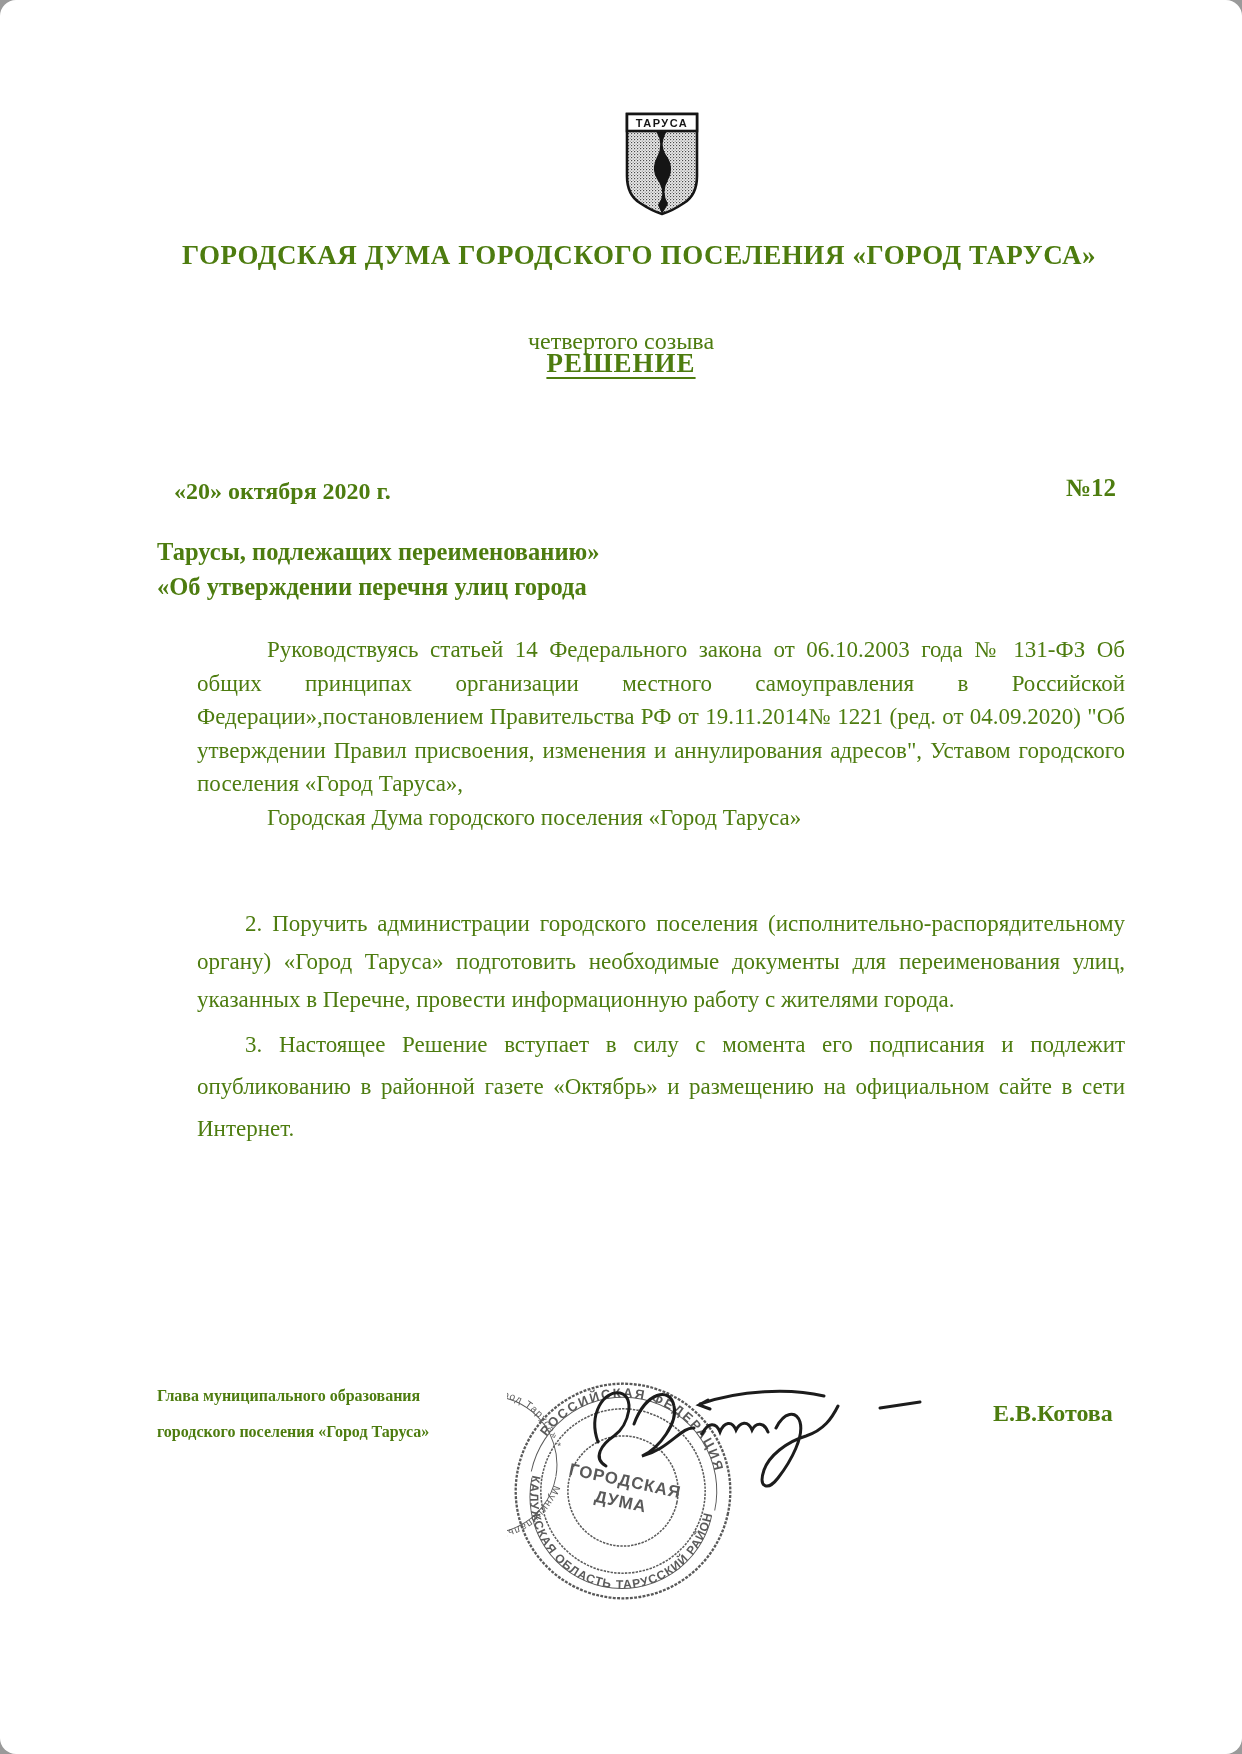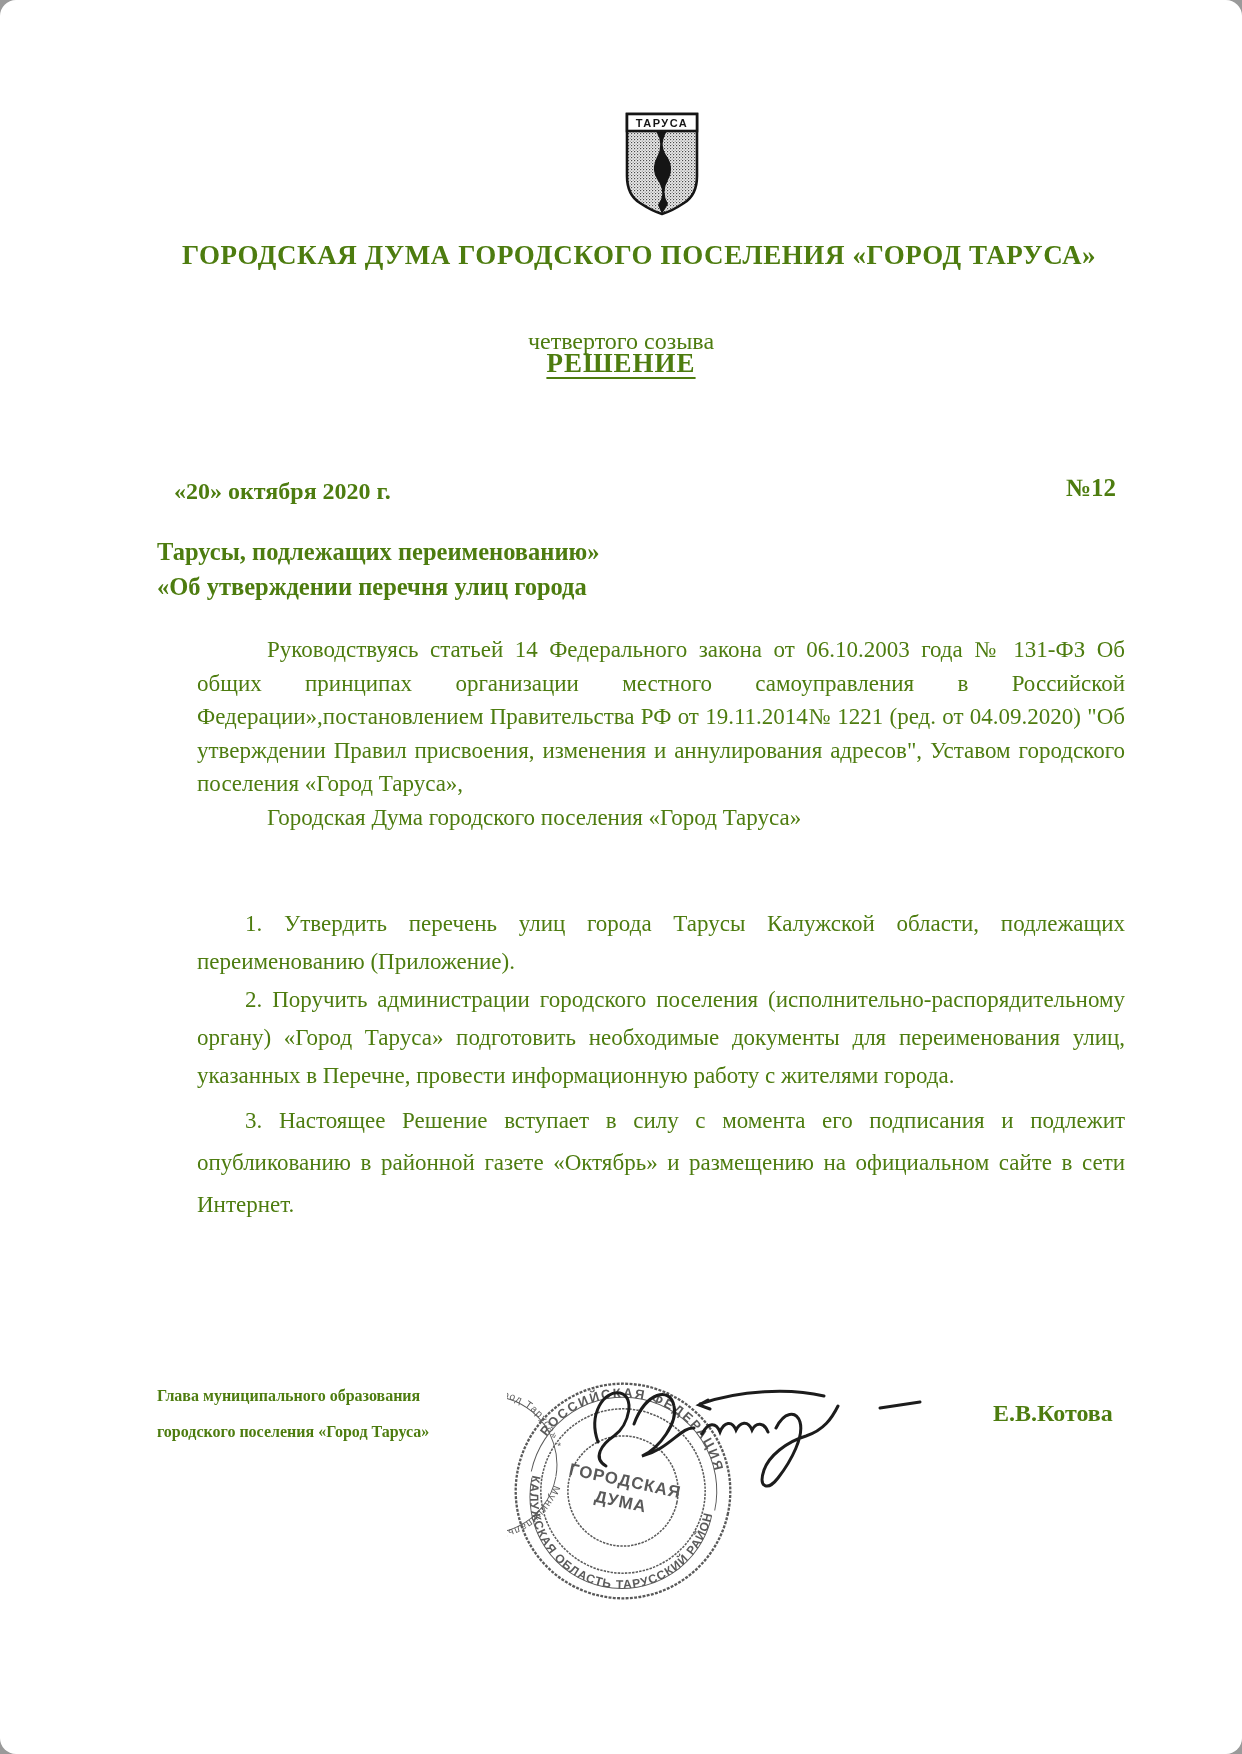--- a/index.html
+++ b/index.html
@@ -66,21 +66,20 @@
     <div>«Об утверждении перечня улиц города</div>
   </div>
 
   <div class="abs bodytext preamble">
     <p>Руководствуясь статьей 14 Федерального закона от 06.10.2003 года № 131-ФЗ Об общих принципах организации местного самоуправления в Российской Федерации»,постановлением Правительства РФ от 19.11.2014№ 1221 (ред. от 04.09.2020) "Об утверждении Правил присвоения, изменения и аннулирования адресов", Уставом городского поселения «Город Таруса»,</p>
     <p>Городская Дума городского поселения «Город Таруса»</p>
   </div>
 
 
   <div class="abs bodytext items">
-    <p>1. Утвердить перечень улиц города Тарусы Калужской области, подлежащих переименованию (Приложение).</p>
     <p>2. Поручить администрации городского поселения (исполнительно-распорядительному органу) «Город Таруса» подготовить необходимые документы для переименования улиц, указанных в Перечне, провести информационную работу с жителями города.</p>
     <p class="wide">3. Настоящее Решение вступает в силу с момента его подписания и подлежит опубликованию в районной газете «Октябрь» и размещению на официальном сайте в сети Интернет.</p>
   </div>
 
   <div class="abs sig-position">
     <div>Глава муниципального образования</div>
     <div>городского поселения «Город Таруса»</div>
   </div>
   <div class="abs sig-name">Е.В.Котова</div>
 

